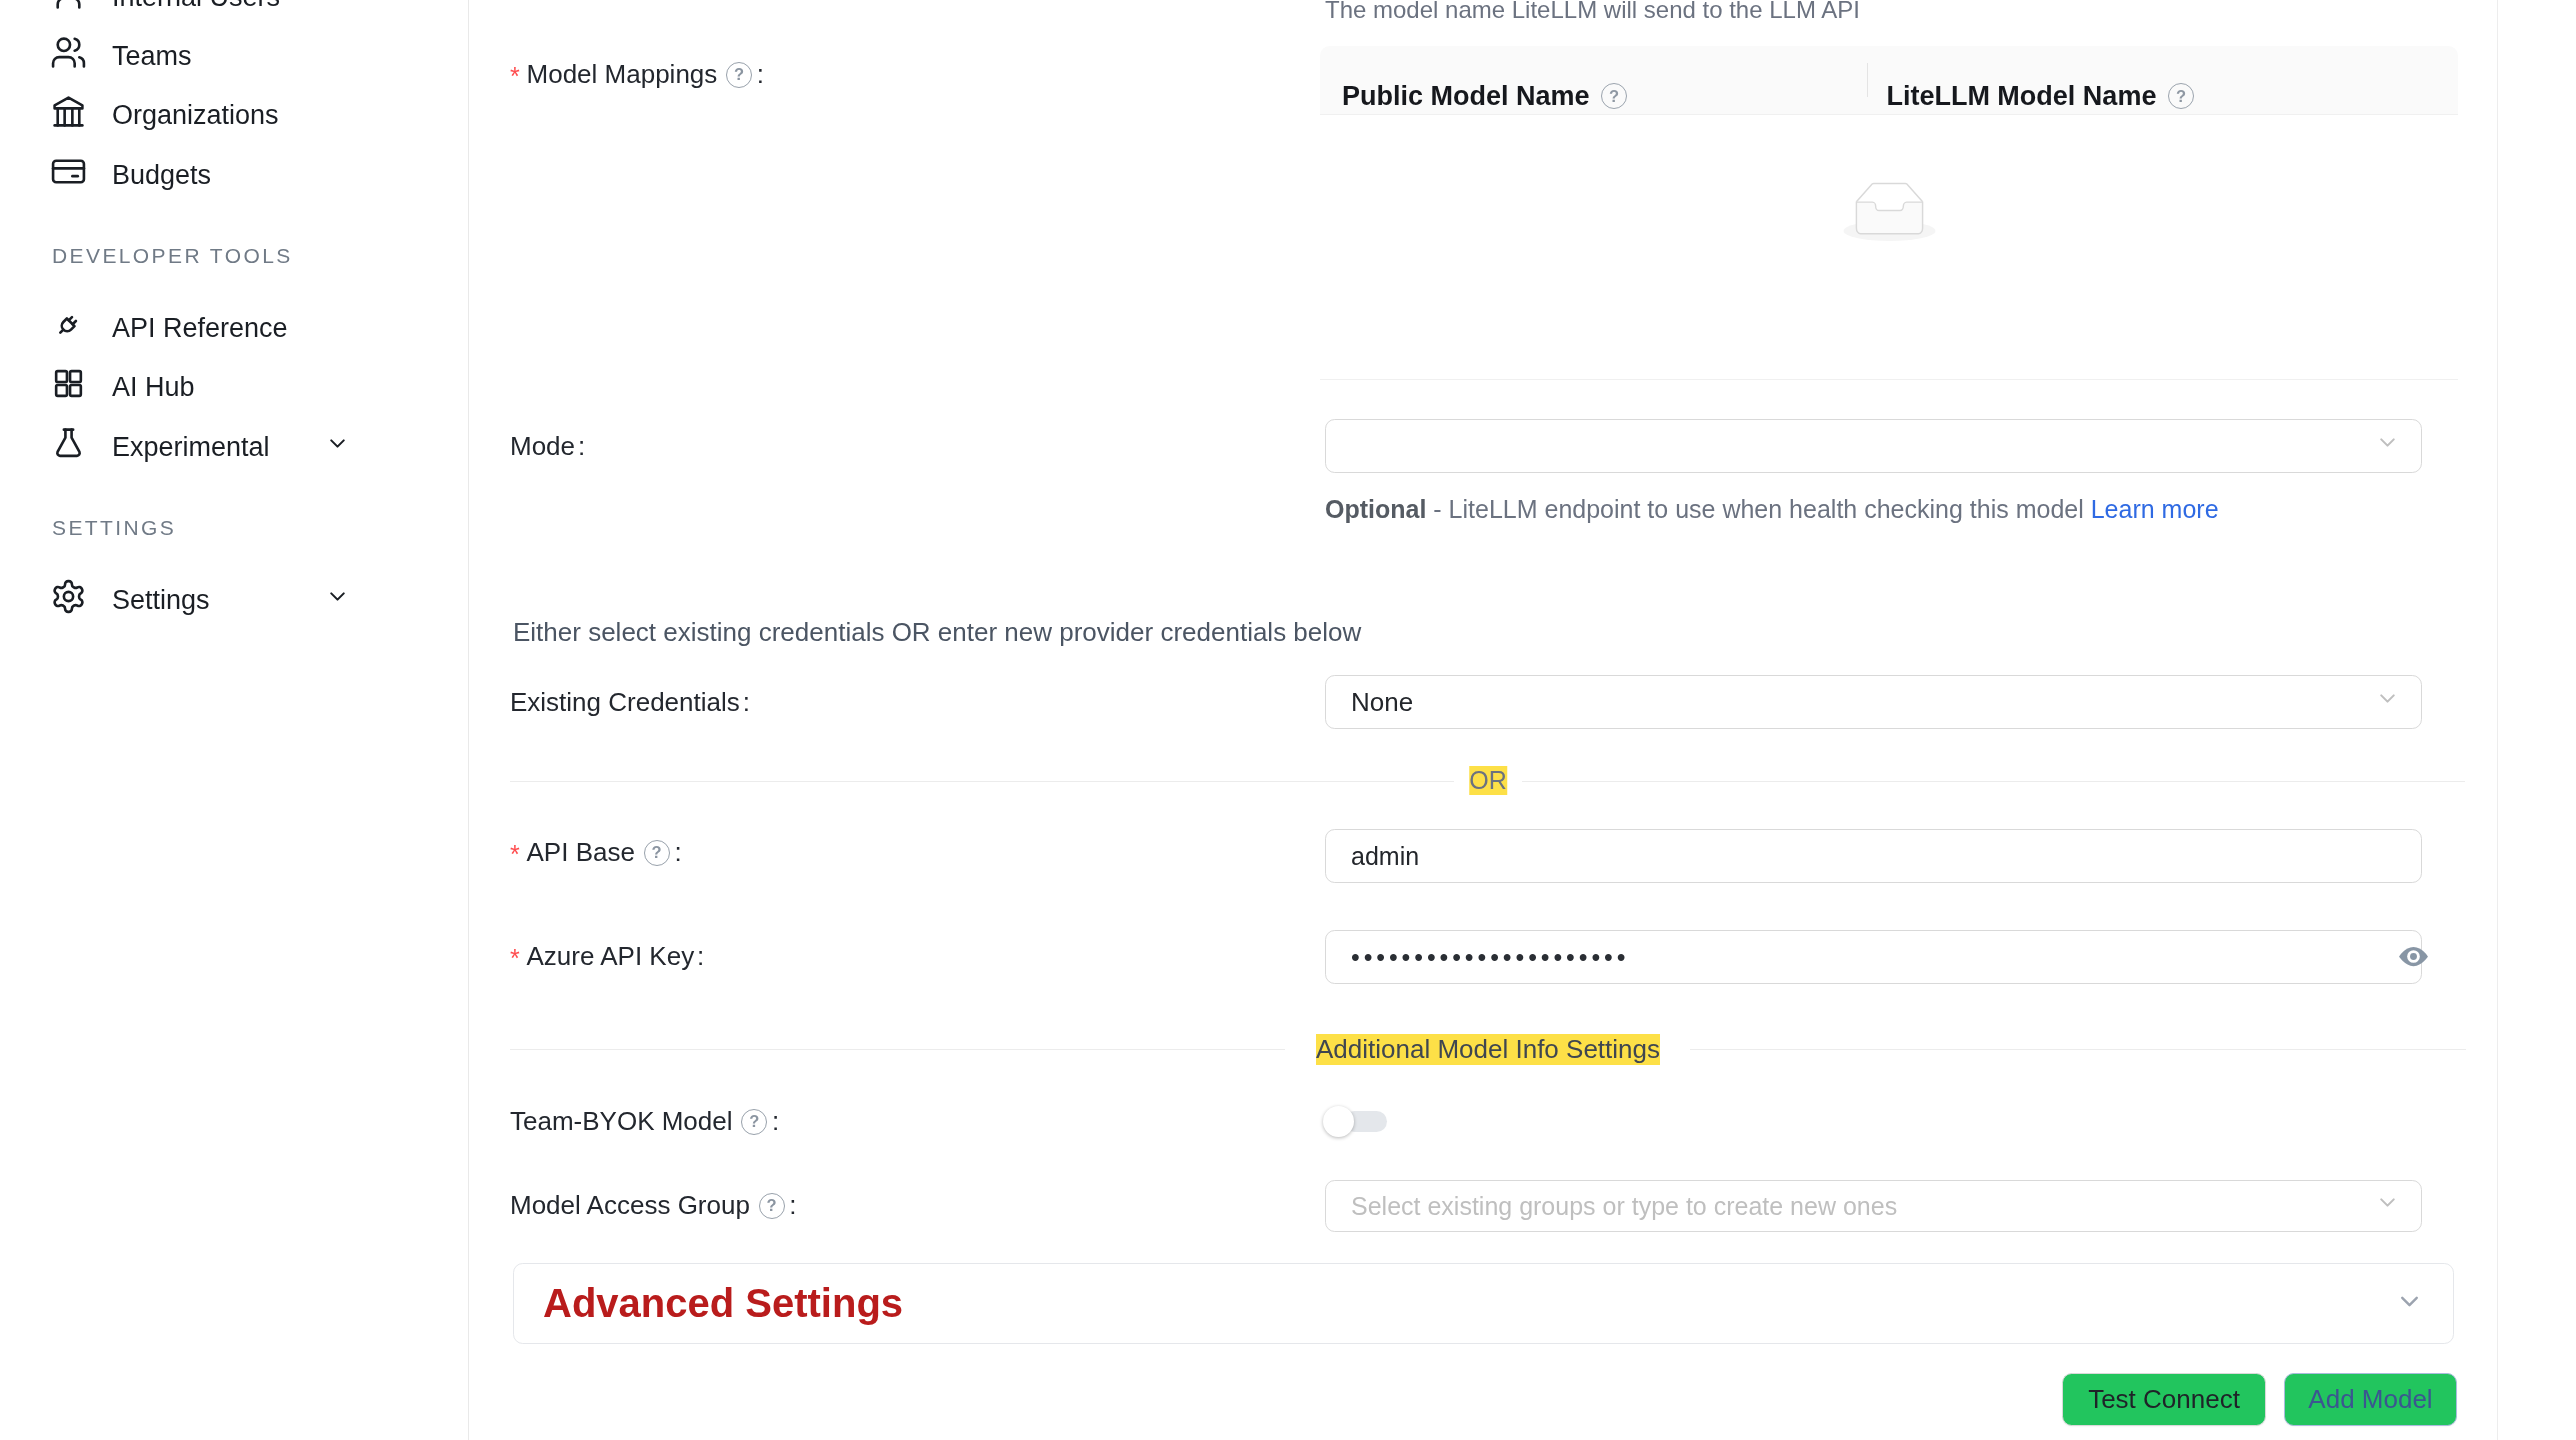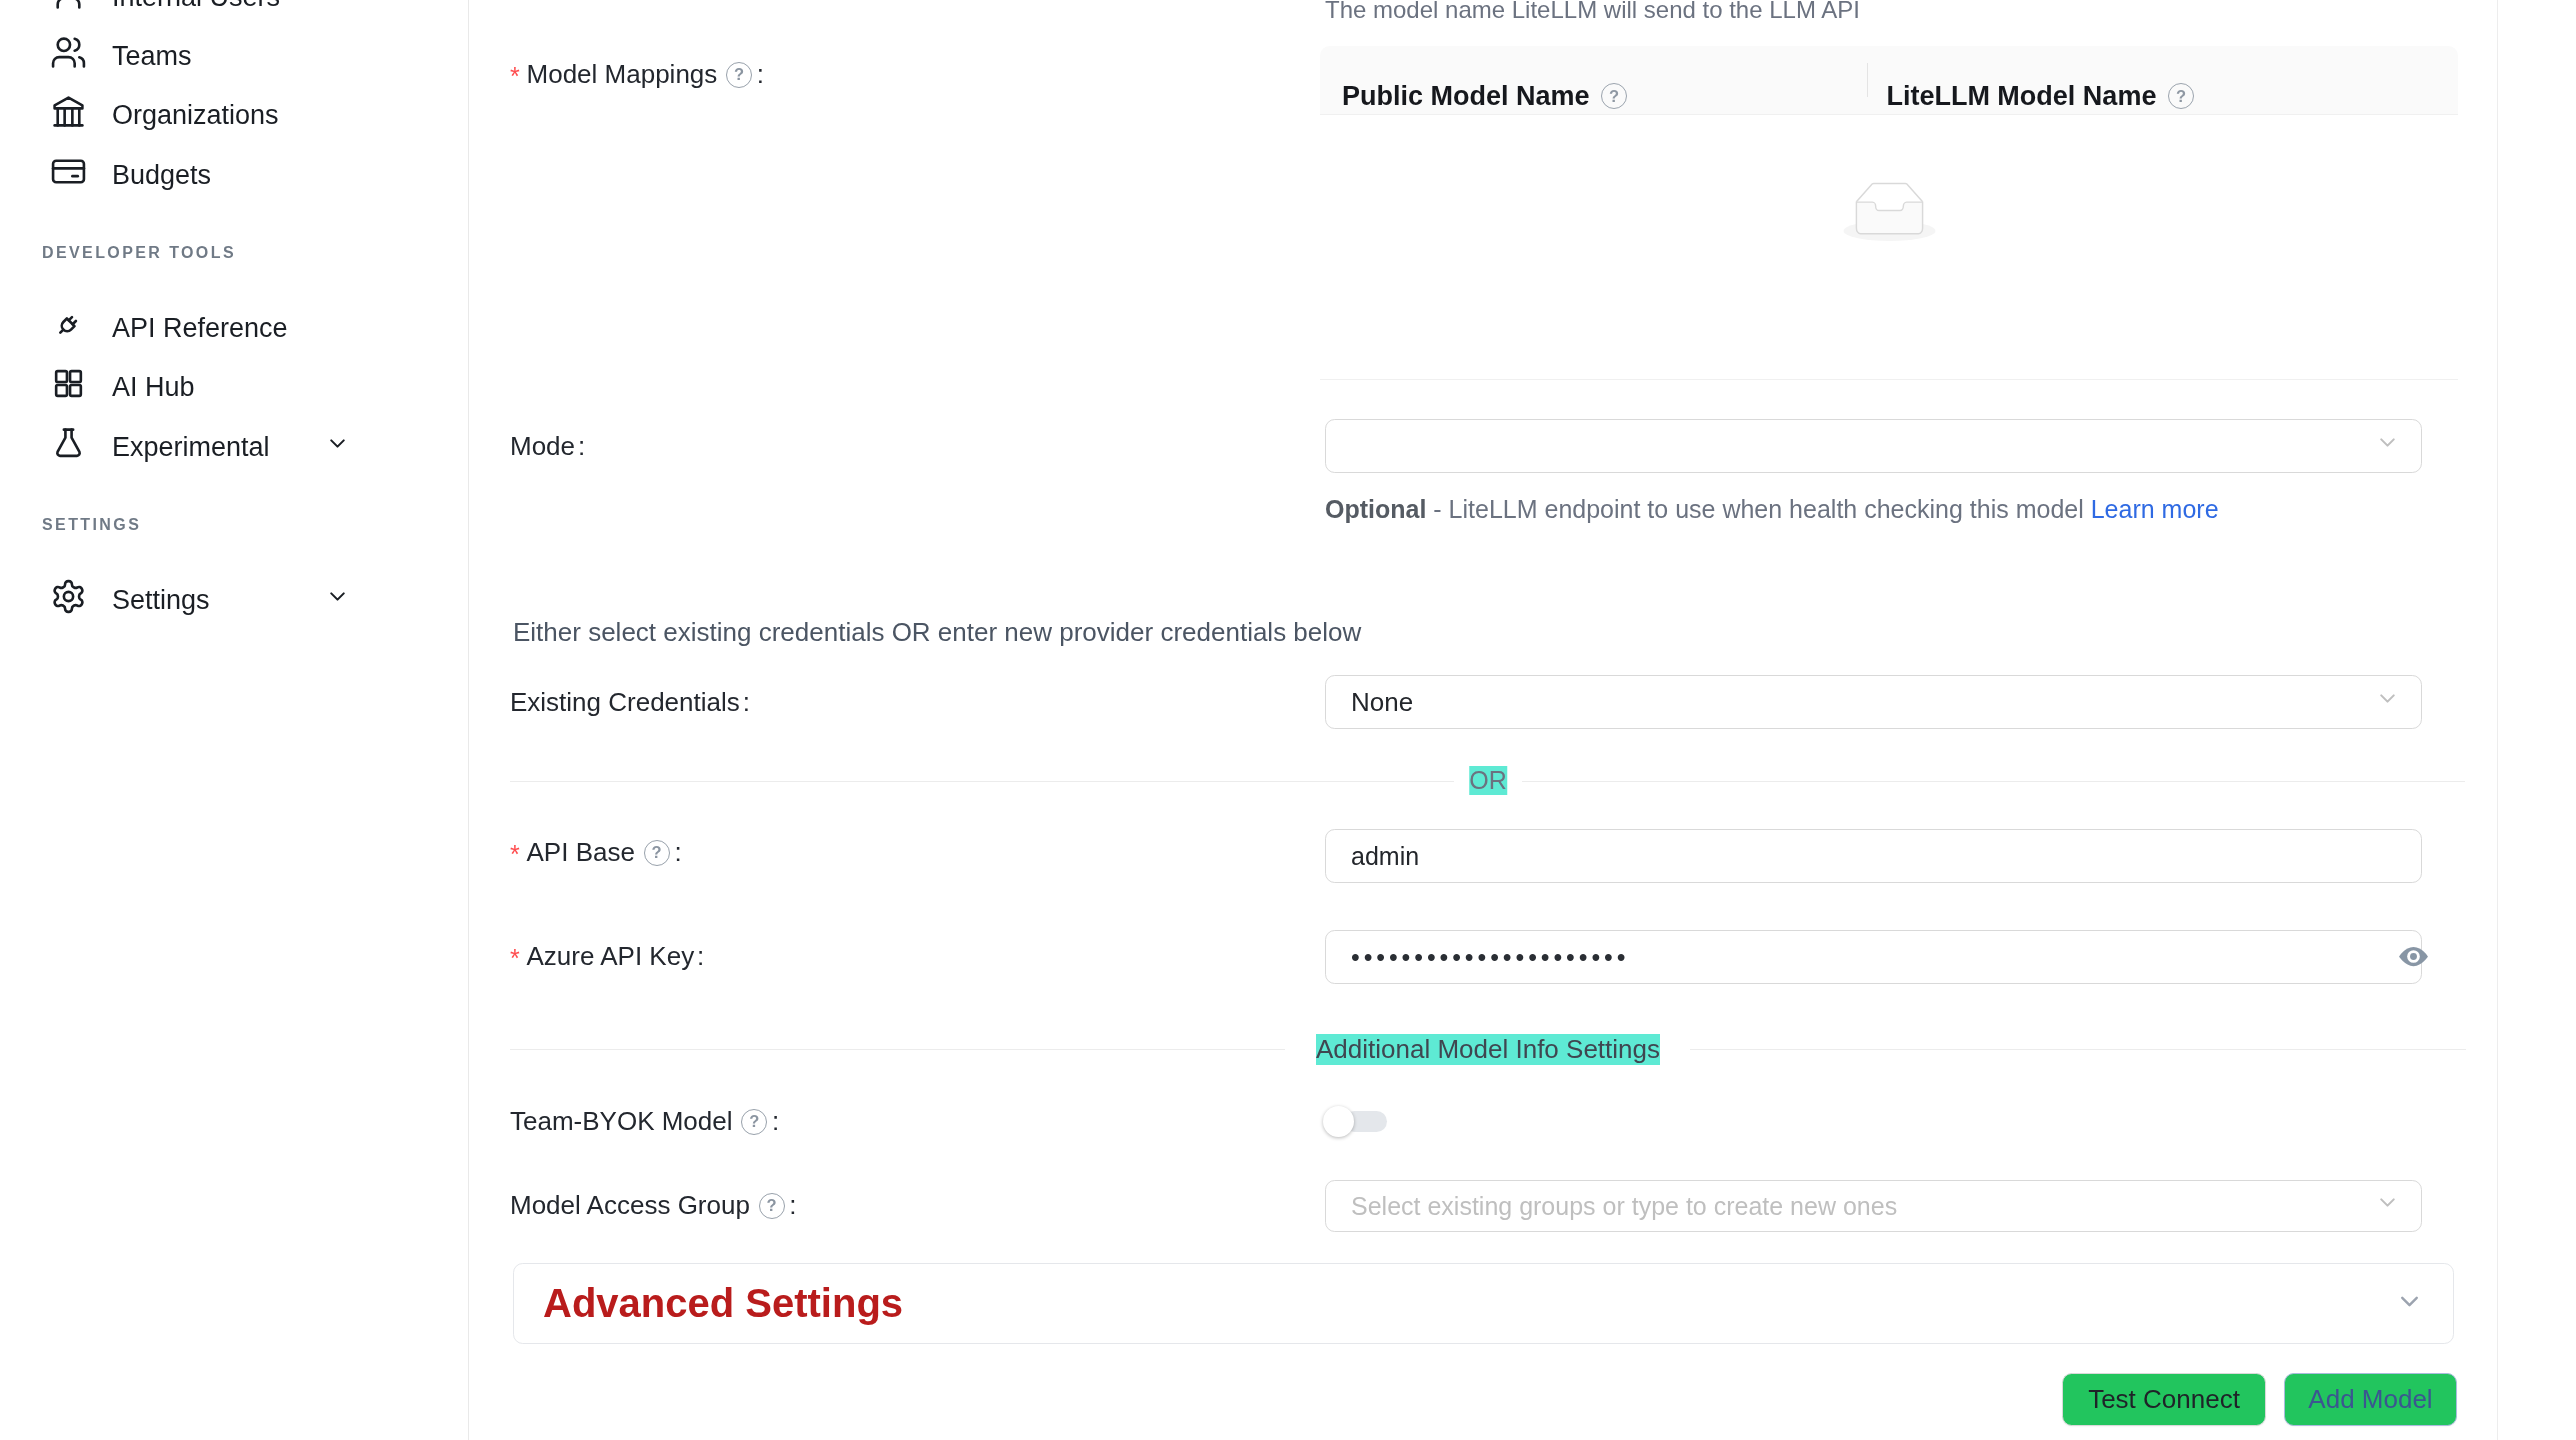--- a/index.html
+++ b/index.html
@@ -7,41 +7,41 @@
     font-family:"Liberation Sans", sans-serif; color:#1f242b; }
   .abs { position:absolute; }
 
   
   #sidebar { position:absolute; left:0; top:0; width:469px; height:1440px;
     background:#fff; border-right:1px solid #e9e9e9; }
   .side-item { position:absolute; left:0; width:469px; height:54px;
     display:flex; align-items:center; padding-left:50px; gap:25px;
     font-size:27px; color:#1a1e24; cursor:pointer; }
   .side-item svg { flex:0 0 auto; }
-  .side-section { position:absolute; left:42px; font-size:16px; font-weight:700;
+  .side-section { position:absolute; left:52px; font-size:21px; font-weight:400;
     letter-spacing:2.4px; color:#707a86; }
   .side-chev { position:absolute; left:325px; top:50%; transform:translateY(-50%); }
 
   
   .flabel { position:absolute; left:510px; height:33px; display:flex;
     align-items:center; font-size:26px; color:#23272e; }
   .flabel .gap { width:6.8px; }
   .req { color:#ff4d4f; font-size:25px; margin-right:6.8px; margin-top:3.9px; }
   .qicon { width:26px; height:26px; border:1.7px solid #98a1ab; border-radius:50%;
     color:#8b95a1; font-size:16.5px; font-weight:700; display:inline-flex;
     align-items:center; justify-content:center; margin:0 1.9px; }
   .colon { margin-left:2.9px; }
   .ctrl { position:absolute; left:1325px; width:1097px; height:54px;
     border:1.5px solid #d9d9d9; border-radius:9.7px; background:#fff;
     display:flex; align-items:center; padding:0 25px; font-size:26px; color:#23262b; }
   .ctrl .chev { position:absolute; right:21px; top:50%; transform:translateY(-50%); }
   .placeholder { color:#bfbfbf; font-size:25px; }
   .hdivider { position:absolute; height:1px; background:#ececec; }
   .div-label { position:absolute; transform:translateX(-50%); text-align:left;
-    background:#5eead4; padding:0 25px; }
+    background:#fde047; padding:0 25px; }
 
   
   #mm-table { position:absolute; left:1320px; top:46px; width:1138px; height:334px;
     border-bottom:1px solid #f0f0f0; }
   #mm-head { display:flex; align-items:center; height:69px; background:#fafafa;
     border-radius:9.7px 9.7px 0 0; border-bottom:1px solid #f0f0f0; position:relative; }
   .th { display:flex; align-items:center; gap:9.7px; font-size:27px; font-weight:700;
     color:#16181d; padding-left:22px;margin-top:32px; }
   .th .qicon { border-color:#9aa3ad; color:#8f98a3; }
   #col-sep { position:absolute; left:547px; top:17.4px; width:1px; height:34px; background:#e4e4e4; }

